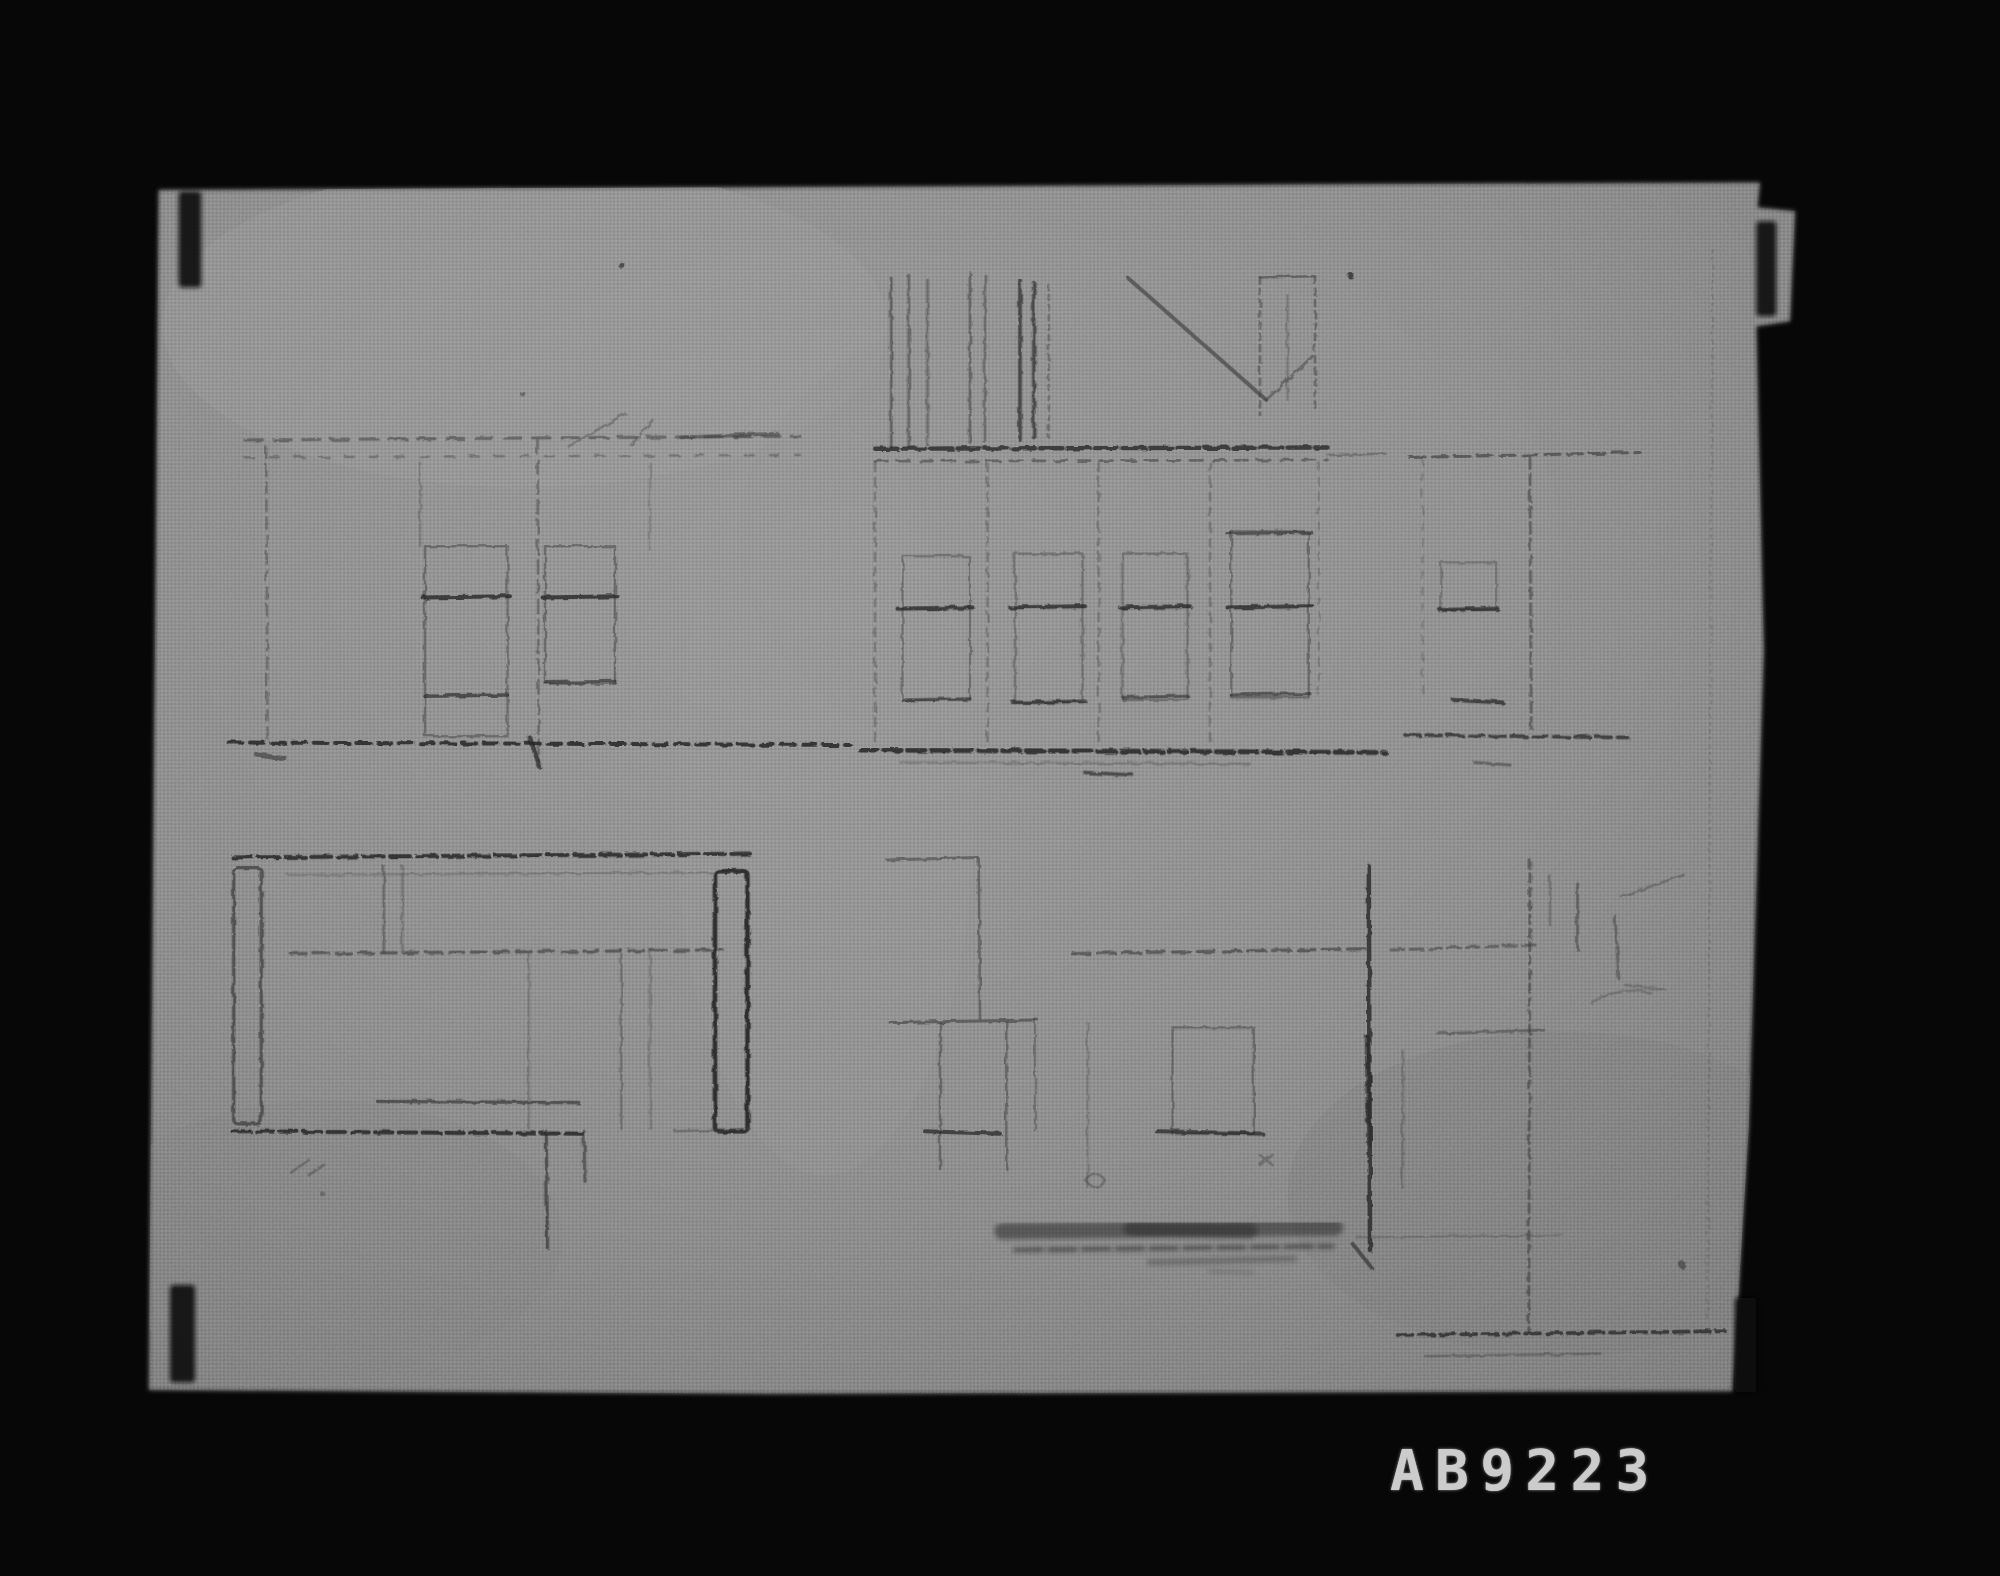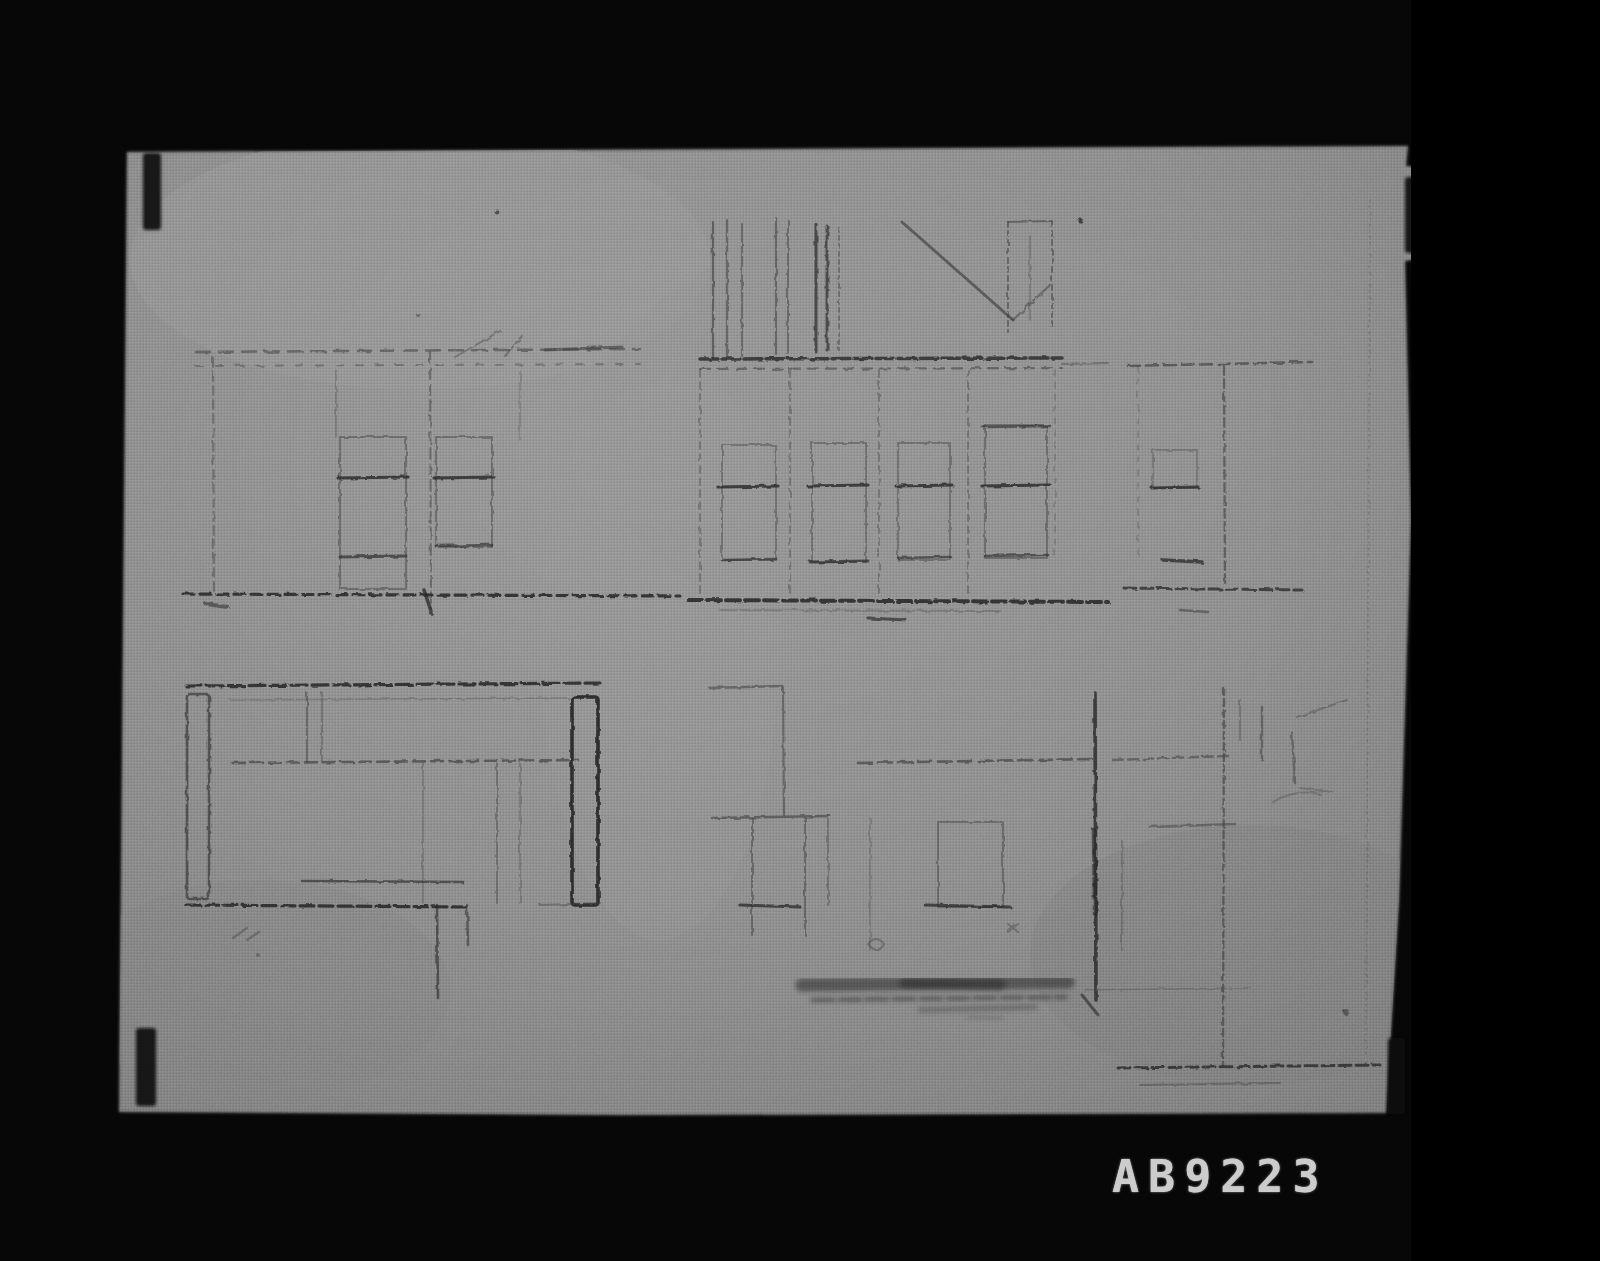--- a/index.html
+++ b/index.html
@@ -1,22 +1,21 @@
 <!DOCTYPE html>
 <html style="--background: #070707; --paper: #8f8f8f; --paper_light: #9b9b9b; --paper_dark: #7d7d7d; --pencil: #3e3e3e; --id_text: #cccccc;"><head>
 <meta charset="utf-8">
 <style>
   html,body{margin:0;padding:0;background:#000;}
   .screen{
     position:relative;
-    width:1368px;height:1261px;
+    width:1600px;height:1261px;
     background:var(--background,#070707);
     overflow:hidden;
     font-family:"DejaVu Sans Mono", monospace;
-    padding-left:43px;
   }
   .photo-svg{position:absolute;left:0;top:0;}
   .pencil{stroke:var(--pencil,#3e3e3e);fill:none;stroke-linecap:round;}
   .pencil-dark{stroke:#262626;fill:none;stroke-linecap:round;}
   .photo-id{
     position:absolute;
     left:1112px;top:1150px;
     font-family:"DejaVu Sans Mono", monospace;
     font-size:45px;
     font-weight:bold;

